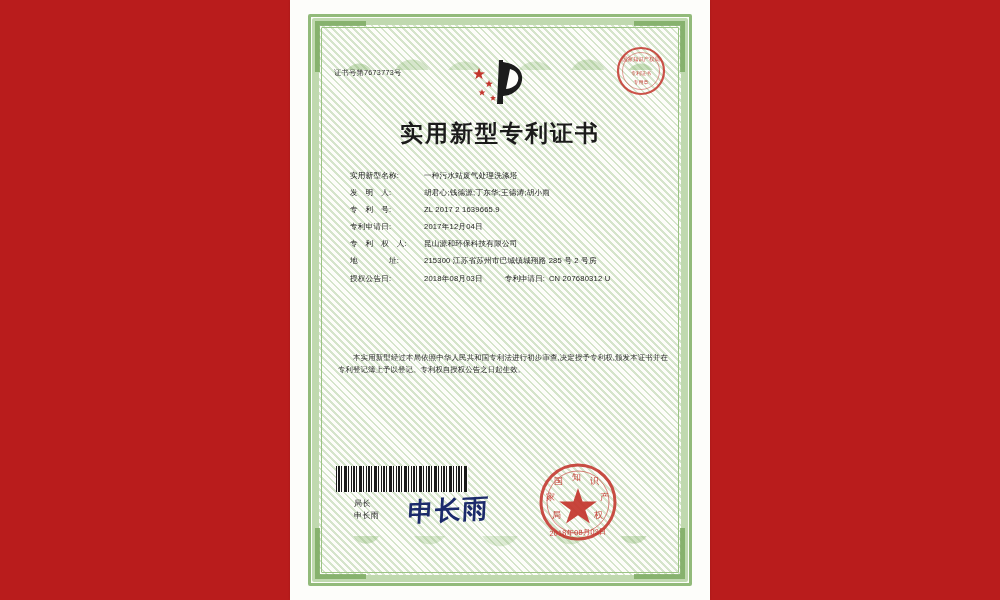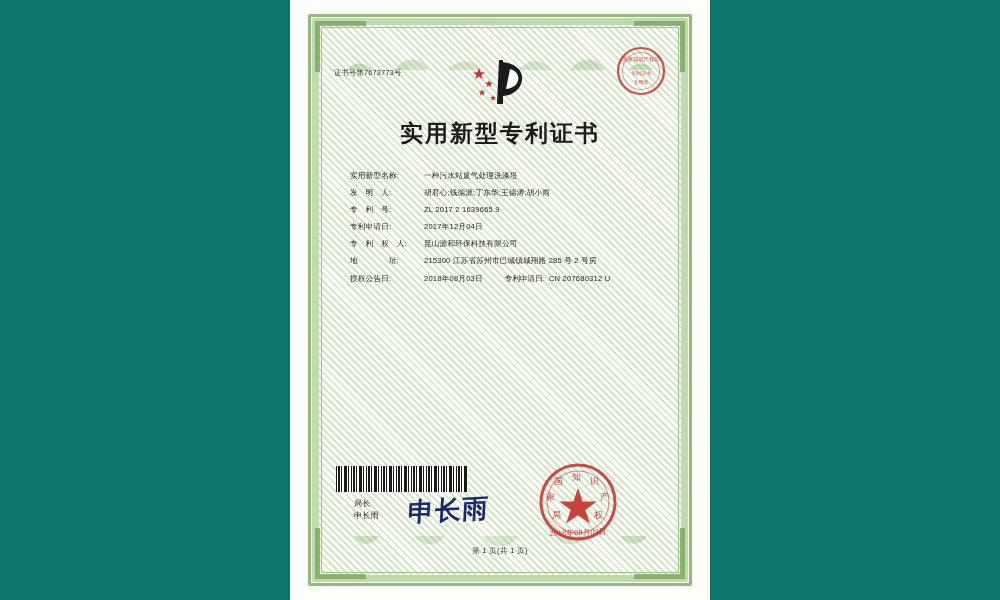--- a/index.html
+++ b/index.html
@@ -8,21 +8,21 @@
     width: 1000px;
     height: 600px;
     background: #f2f2f2;
     font-family: "Liberation Sans", sans-serif;
     overflow: hidden;
   }
   #page {
     position: relative;
     width: 1000px;
     height: 600px;
-    background: #0f766e;
+    background: #b91c1c;
   }
   
   .paper {
     position: absolute;
     left: 290px;
     top: 0;
     width: 420px;
     height: 600px;
     background: #fdfdfa;
     box-shadow: 0 0 2px rgba(0,0,0,.12);
@@ -344,20 +344,21 @@
       <div class="frow two">
         <div class="flabel">授权公告日:</div>
         <div class="fvalue">2018年08月03日</div>
         <div class="flabel2">专利申请日:</div>
         <div class="fvalue">CN 207680312 U</div>
       </div>
 
     </div>
 
     <div class="body-text">
+      <p>本实用新型经过本局依照中华人民共和国专利法进行初步审查,决定授予专利权,颁发本证书并在专利登记簿上予以登记。专利权自授权公告之日起生效。</p>
     </div>
 
     <div class="barcode"></div>
 
     <div class="sig-title" style="white-space: pre-line;">局长
 申长雨</div>
     <div class="sig-hand">申长雨</div>
 
     <div class="seal-main">
       <svg viewBox="0 0 80 80" width="80" height="80" aria-hidden="true">
@@ -370,16 +371,15 @@
         <text x="34" y="18" font-size="9" fill="#c3352c" opacity=".95" font-family="DejaVu Sans, sans-serif">知</text>
         <text x="52" y="22" font-size="9" fill="#c3352c" opacity=".95" font-family="DejaVu Sans, sans-serif">识</text>
         <text x="62" y="38" font-size="9" fill="#c3352c" opacity=".95" font-family="DejaVu Sans, sans-serif">产</text>
         <text x="8" y="38" font-size="9" fill="#c3352c" opacity=".95" font-family="DejaVu Sans, sans-serif">家</text>
         <text x="56" y="56" font-size="9" fill="#c3352c" opacity=".95" font-family="DejaVu Sans, sans-serif">权</text>
         <text x="14" y="56" font-size="9" fill="#c3352c" opacity=".95" font-family="DejaVu Sans, sans-serif">局</text>
       </svg>
     </div>
     <div class="seal-date">2018年08月03日</div>
 
-    <div class="page-mark">第 1 页(共 1 页)</div>
 
   </div>
 </div>
 
 </body></html>

